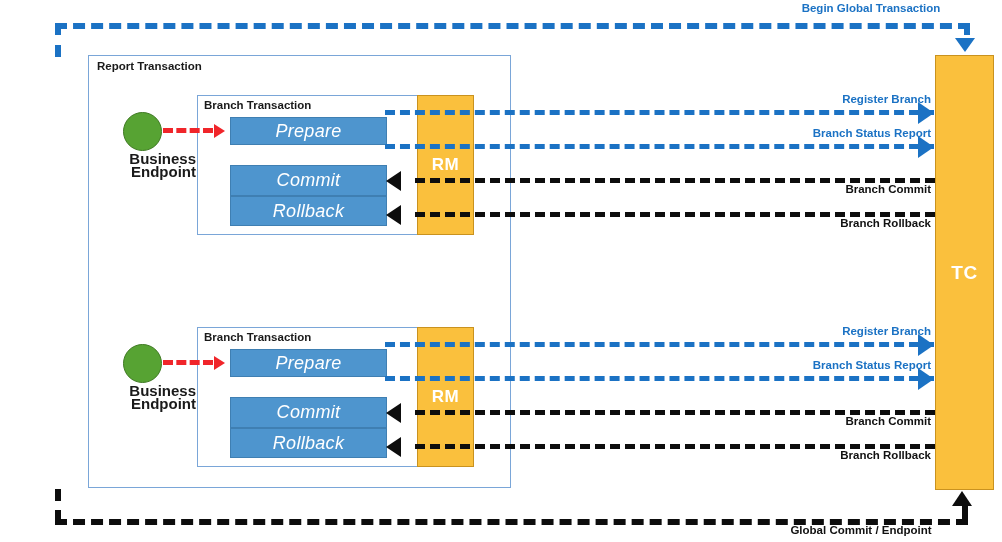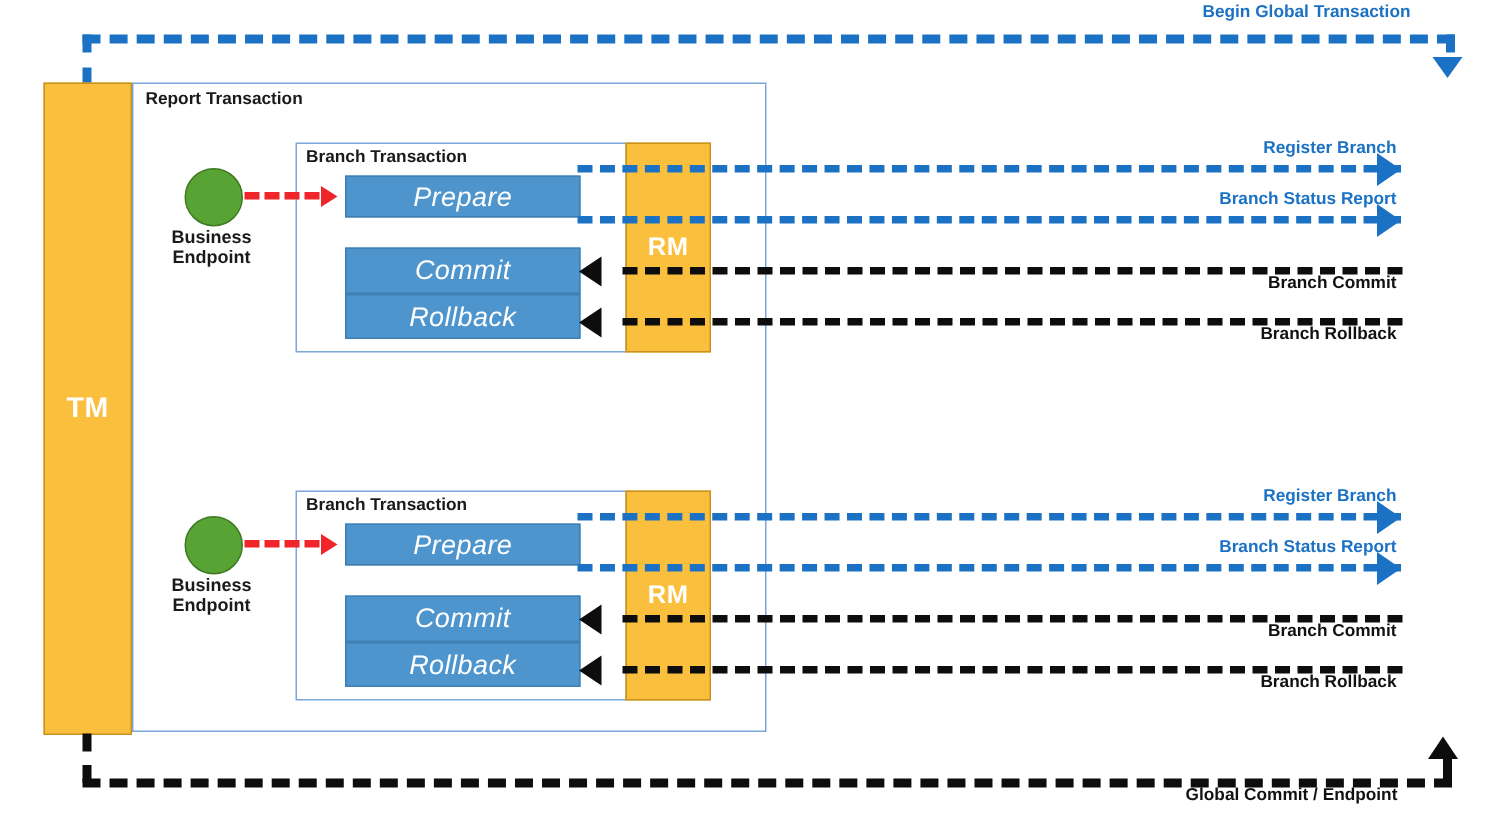--- a/index.html
+++ b/index.html
@@ -41,22 +41,22 @@
   .op-prepare{left:219px;width:157px;height:28px;}
   .op-commit {left:219px;width:157px;height:31px;}
   .op-rollback{left:219px;width:157px;height:30px;}
 
   
   .endpoint-dot{
     position:absolute;width:37px;height:37px;border-radius:50%;
     background:#57A333;border:1px solid #3f7a23;
   }
   .endpoint-label{
-    position:absolute;width:110px;text-align:center;
-    font-size:12px;font-weight:bold;color:#1a1a1a;line-height:13px;
+    position:absolute;width:110px;text-align:right;
+    font-size:15px;font-weight:bold;color:#1a1a1a;line-height:13px;
   }
 
   
   .hline{position:absolute;height:0;border-top-style:dashed;}
   .vline{position:absolute;width:0;border-left-style:dashed;}
   .blue-d{border-color:#1B72C4;}
   .black-d{border-color:#0d0d0d;}
   .w5{border-top-width:5px;}
   .w6{border-top-width:6px;}
   .w6v{border-left-width:6px;}
@@ -80,22 +80,22 @@
 <body>
 
 <div id="stage">
 
   <div class="flow-label lab-blue" style="left:790px;top:2px;width:140px;text-align:center;">Begin Global Transaction</div>
   <div class="vline blue-d w6v" style="left:44px;top:23px;height:34px;"></div>
   <div class="hline blue-d w6" style="left:44px;top:23px;width:915px;"></div>
   <div class="vline blue-d w6v" style="left:953px;top:23px;height:12px;"></div>
   <div class="arrow arrow-down-blue" style="left:944px;top:38px;"></div>
 
-  <div class="actor actor-tm">
-    <span>TM</span>
+  <div class="actor actor-tc">
+    <span>TC</span>
   </div>
 
   <div class="group group-global"></div>
   <div class="group-title" style="left:84px;top:60px;">Report Transaction</div>
 
   <div class="group group-branch branch-top"></div>
   <div class="group-title" style="left:191px;top:99px;">Branch Transaction</div>
 
   <div class="endpoint-dot" style="left:112px;top:112px;"></div>
   <div class="endpoint-label" style="left:75px;top:152px;">

